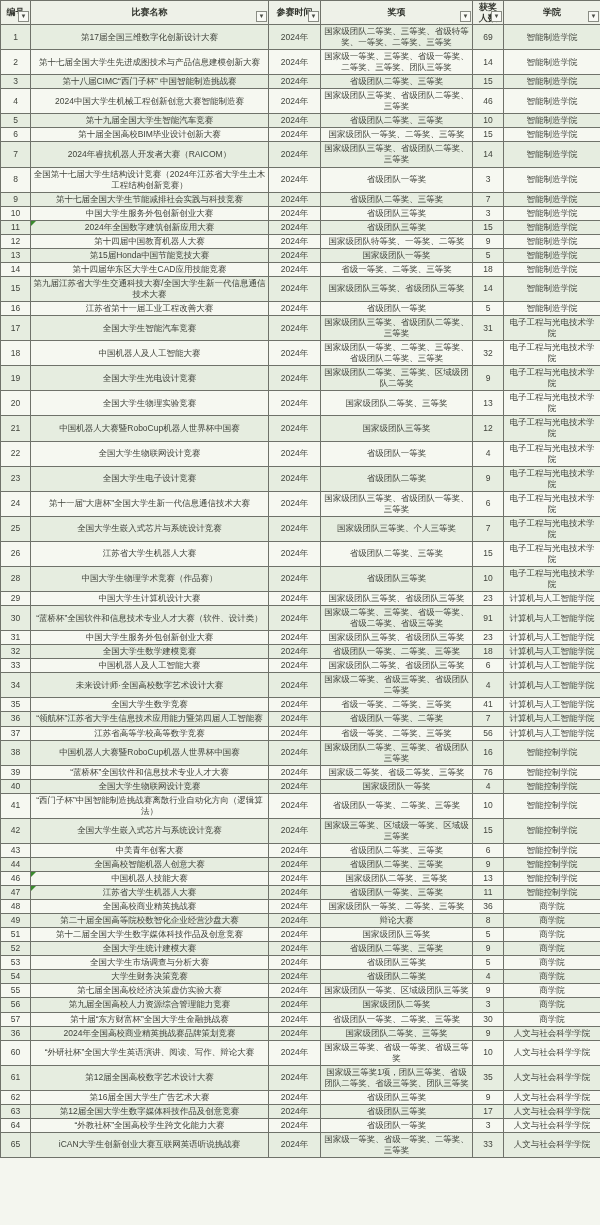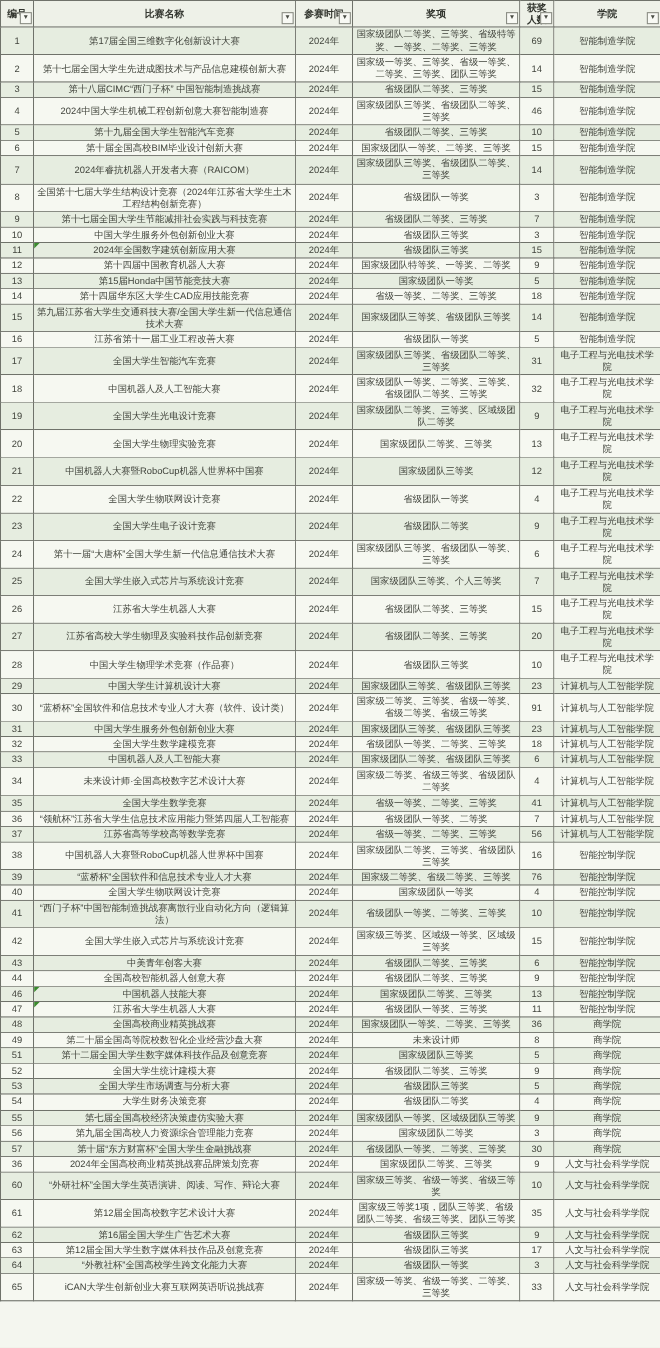--- a/index.html
+++ b/index.html
@@ -288,28 +288,20 @@
         </tr>
         <tr data-name="table-row">
           <td data-name="cell-num" data-namec="cell-num">26</td>
           <td data-name="cell-name" data-namec="cell-name">江苏省大学生机器人大赛</td>
           <td data-name="cell-year" data-namec="cell-year">2024年</td>
           <td data-name="cell-award" data-namec="cell-award">省级团队二等奖、三等奖</td>
           <td data-name="cell-count" data-namec="cell-count">15</td>
           <td data-name="cell-college" data-namec="cell-college">电子工程与光电技术学院</td>
         </tr>
         <tr data-name="table-row">
-          <td data-name="cell-num" data-namec="cell-num">27</td>
-          <td data-name="cell-name" data-namec="cell-name">江苏省高校大学生物理及实验科技作品创新竞赛</td>
-          <td data-name="cell-year" data-namec="cell-year">2024年</td>
-          <td data-name="cell-award" data-namec="cell-award">省级团队二等奖、三等奖</td>
-          <td data-name="cell-count" data-namec="cell-count">20</td>
-          <td data-name="cell-college" data-namec="cell-college">电子工程与光电技术学院</td>
-        </tr>
-        <tr data-name="table-row">
           <td data-name="cell-num" data-namec="cell-num">28</td>
           <td data-name="cell-name" data-namec="cell-name">中国大学生物理学术竞赛（作品赛）</td>
           <td data-name="cell-year" data-namec="cell-year">2024年</td>
           <td data-name="cell-award" data-namec="cell-award">省级团队三等奖</td>
           <td data-name="cell-count" data-namec="cell-count">10</td>
           <td data-name="cell-college" data-namec="cell-college">电子工程与光电技术学院</td>
         </tr>
         <tr data-name="table-row">
           <td data-name="cell-num" data-namec="cell-num">29</td>
           <td data-name="cell-name" data-namec="cell-name">中国大学生计算机设计大赛</td>
@@ -459,21 +451,21 @@
           <td data-name="cell-name" data-namec="cell-name">全国高校商业精英挑战赛</td>
           <td data-name="cell-year" data-namec="cell-year">2024年</td>
           <td data-name="cell-award" data-namec="cell-award">国家级团队一等奖、二等奖、三等奖</td>
           <td data-name="cell-count" data-namec="cell-count">36</td>
           <td data-name="cell-college" data-namec="cell-college">商学院</td>
         </tr>
         <tr data-name="table-row">
           <td data-name="cell-num" data-namec="cell-num">49</td>
           <td data-name="cell-name" data-namec="cell-name">第二十届全国高等院校数智化企业经营沙盘大赛</td>
           <td data-name="cell-year" data-namec="cell-year">2024年</td>
-          <td data-name="cell-award" data-namec="cell-award">未来设计师</td>
+          <td data-name="cell-award" data-namec="cell-award">辩论大赛</td>
           <td data-name="cell-count" data-namec="cell-count">8</td>
           <td data-name="cell-college" data-namec="cell-college">商学院</td>
         </tr>
         <tr data-name="table-row">
           <td data-name="cell-num" data-namec="cell-num">51</td>
           <td data-name="cell-name" data-namec="cell-name">第十二届全国大学生数字媒体科技作品及创意竞赛</td>
           <td data-name="cell-year" data-namec="cell-year">2024年</td>
           <td data-name="cell-award" data-namec="cell-award">国家级团队三等奖</td>
           <td data-name="cell-count" data-namec="cell-count">5</td>
           <td data-name="cell-college" data-namec="cell-college">商学院</td>

